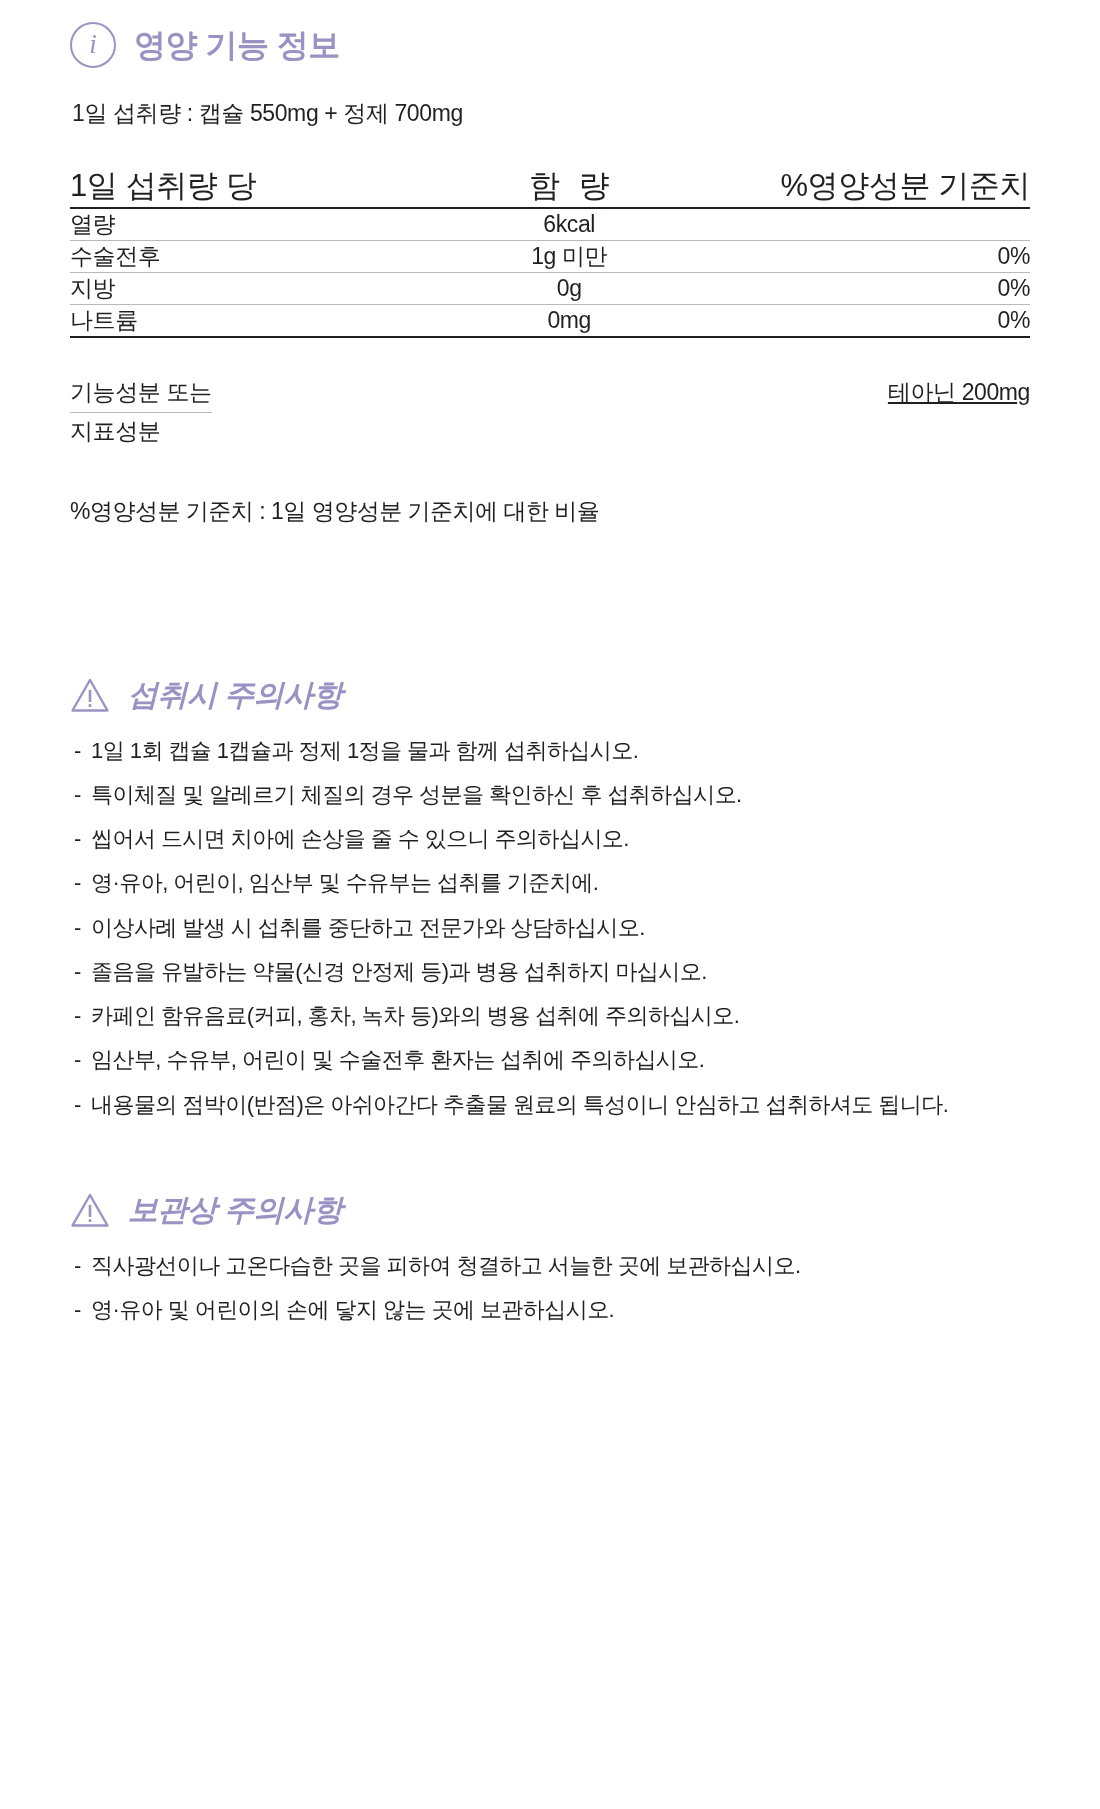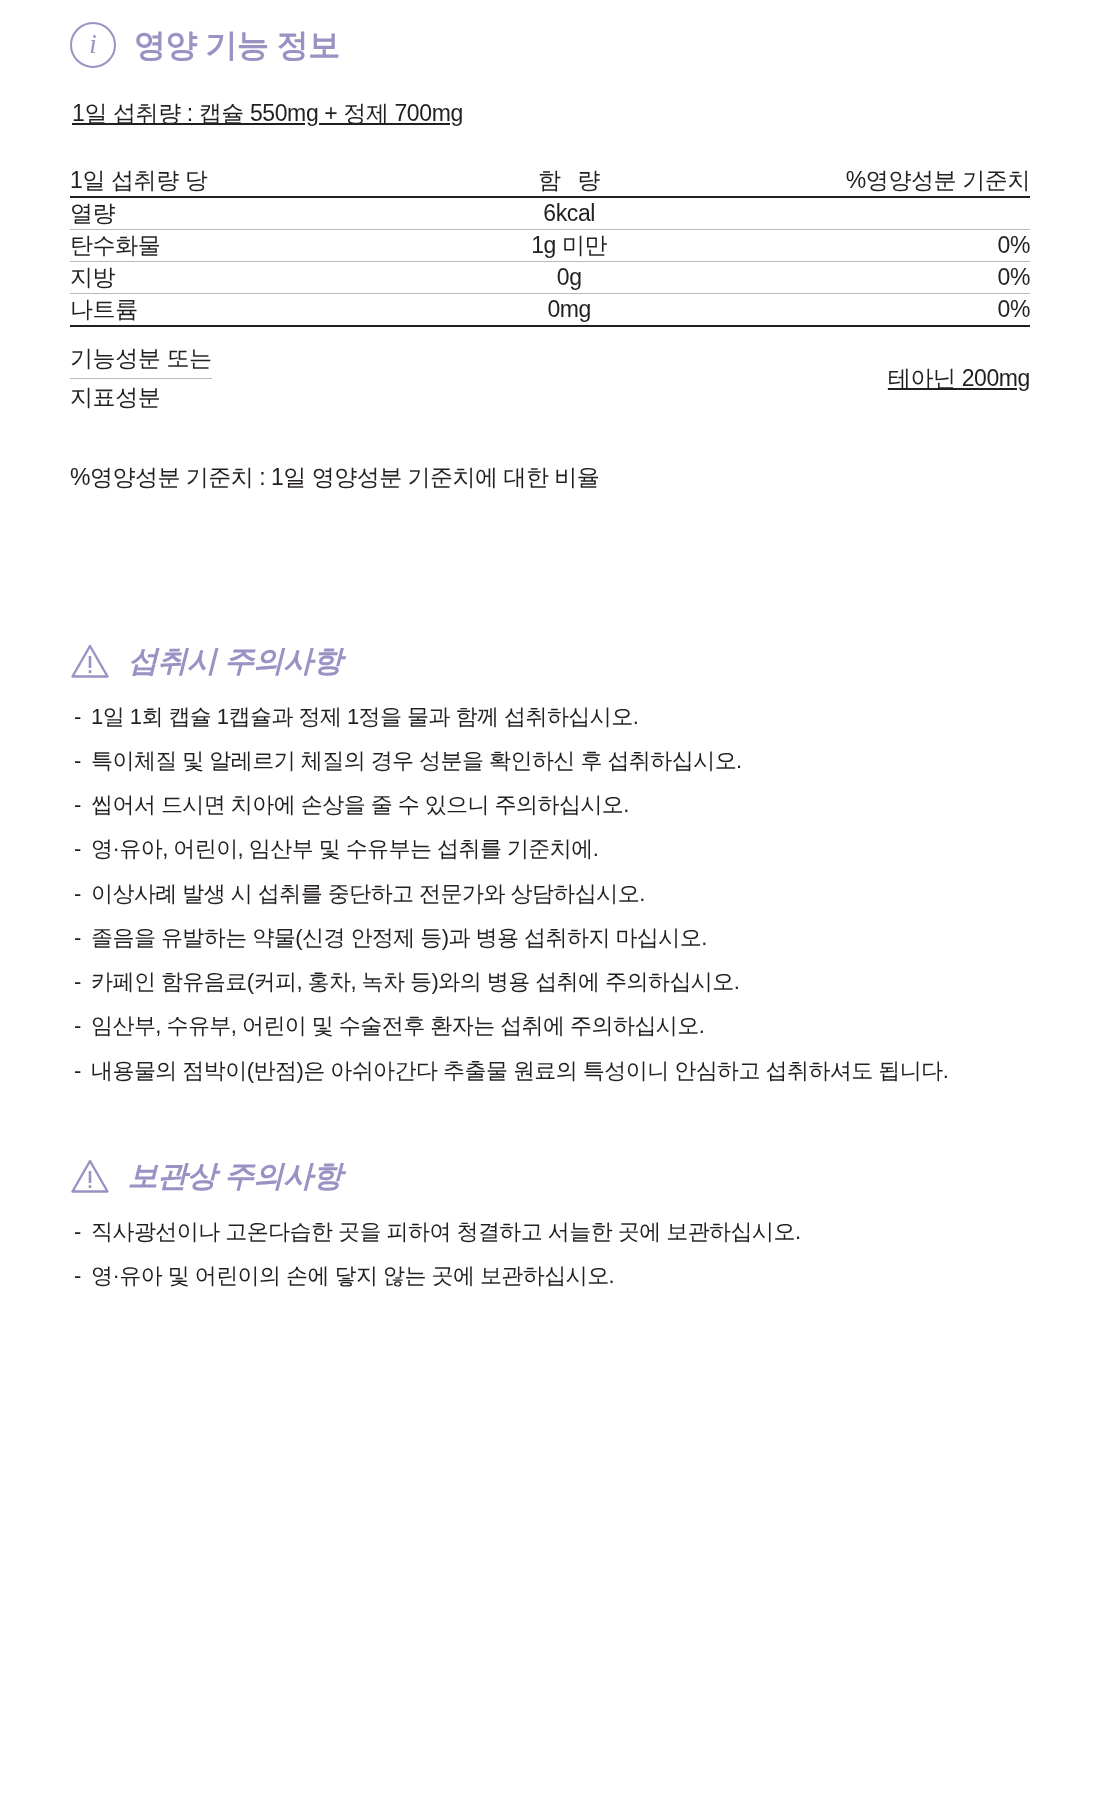--- a/index.html
+++ b/index.html
@@ -67,56 +67,55 @@
     position: relative;
   }
   .icon-warn svg { display: block; }
 
   
   .serving-line {
     font-size: 23px;
     color: #231f20;
     margin: 0 0 36px 2px;
     letter-spacing: -0.4px;
-    text-decoration: underline;
   }
 
   table.nutri {
     width: 100%;
     border-collapse: collapse;
     font-size: 23px;
     letter-spacing: -0.4px;
   }
   table.nutri td, table.nutri th {
     padding: 0;
     font-weight: normal;
   }
   table.nutri .col-name  { width: 36%; text-align: left; }
   table.nutri .col-amt   { width: 32%; text-align: center; }
   table.nutri .col-pct   { width: 32%; text-align: right; }
 
   .hdr-row td {
     padding-bottom: 16px;
-    font-size: 23px;
+    font-size: 31px;
     color: #231f20;
   }
   .hdr-row .col-amt { letter-spacing: 5px; padding-left: 5px;}
   .row-cells td {
     padding: 13px 0 13px 0;
     border-bottom: 1px solid #b9b9b9;
   }
   .row-cells.first td { border-top: 2.5px solid #231f20; margin-top: 35px; }
   .row-cells.last td  { border-bottom: 2.5px solid #231f20; }
 
   
   .func-block {
     display: flex;
     justify-content: space-between;
-    align-items: center;
-    margin-top: 13px;
+    align-items: flex-start;
+    margin-top: 36px;
     font-size: 23px;
     letter-spacing: -0.4px;
   }
   .func-labels .fl-line { line-height: 1.58; }
   .func-labels .fl-line.underlined {
     border-bottom: 1px solid #b9b9b9;
     display: block;
     padding-bottom: 2px;
   }
   .func-values { text-align: right; }
@@ -177,21 +176,21 @@
         <td class="col-amt">함 량</td>
         <td class="col-pct">%영양성분 기준치</td>
       </tr>
 
       <tr class="row-cells first">
         <td class="col-name">열량</td>
         <td class="col-amt">6kcal</td>
         <td class="col-pct"></td>
       </tr>
       <tr class="row-cells">
-        <td class="col-name">탄수화물</td>
+        <td class="col-name">수술전후</td>
         <td class="col-amt">1g 미만</td>
         <td class="col-pct">0%</td>
       </tr>
       <tr class="row-cells">
         <td class="col-name">지방</td>
         <td class="col-amt">0g</td>
         <td class="col-pct">0%</td>
       </tr>
       <tr class="row-cells last">
         <td class="col-name">나트륨</td>

